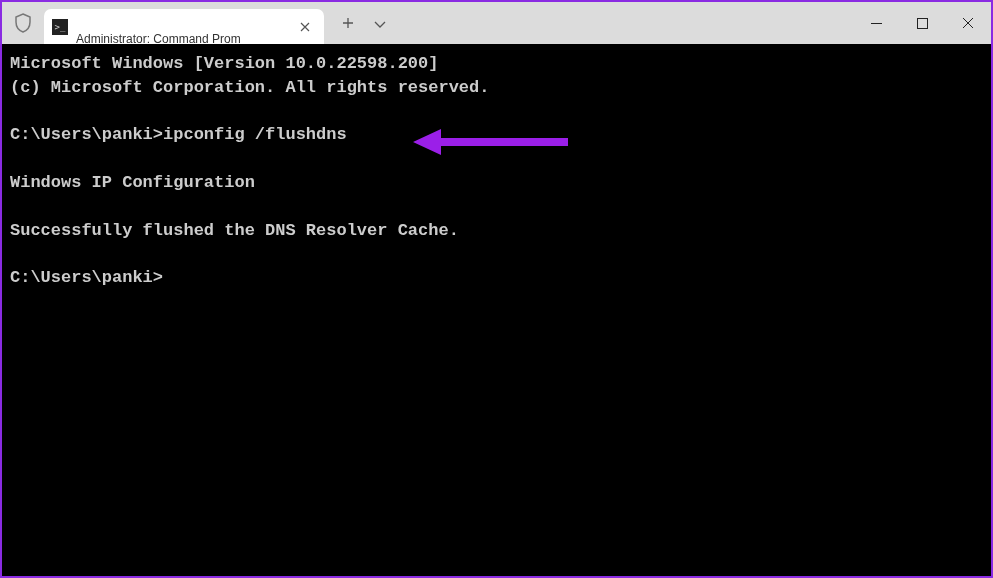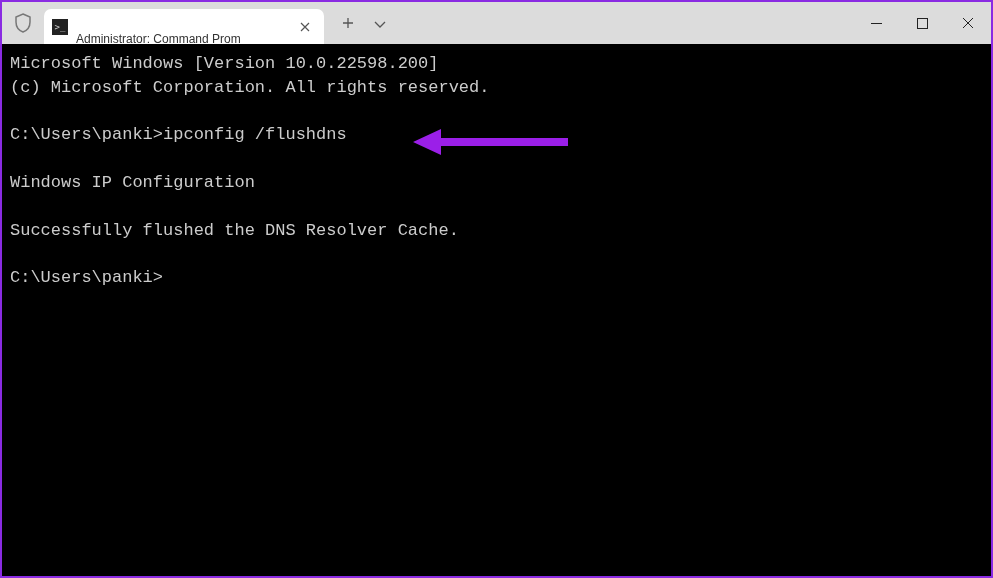--- a/index.html
+++ b/index.html
@@ -86,20 +86,21 @@
       justify-content: center;
       cursor: pointer;
     }
     .terminal {
       padding: 8px 8px;
       color: #ccc;
       font-size: 17px;
       line-height: 1.4;
       white-space: pre;
       font-family: Consolas, 'Courier New', monospace;
+      font-weight: bold;
     }
     .arrow {
       position: absolute;
       left: 413px;
       top: 128px;
       pointer-events: none;
     }
   </style>
 </head>
 <body>

